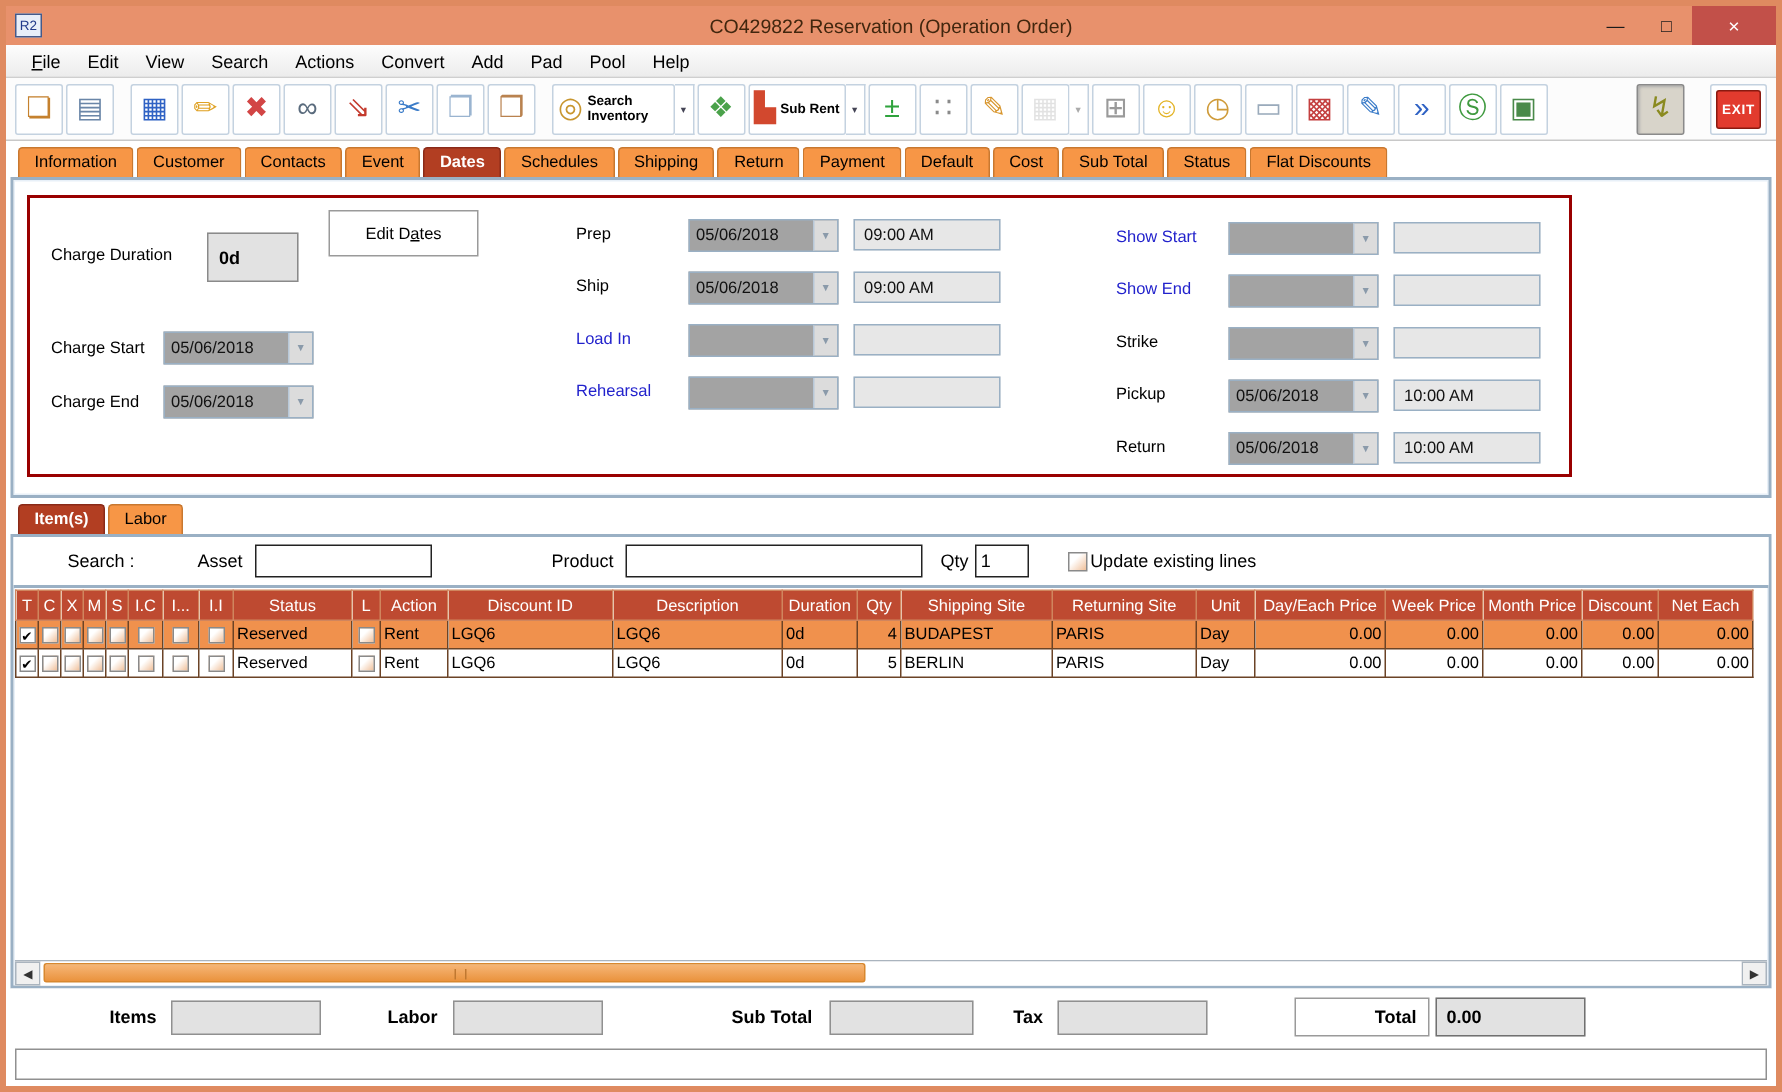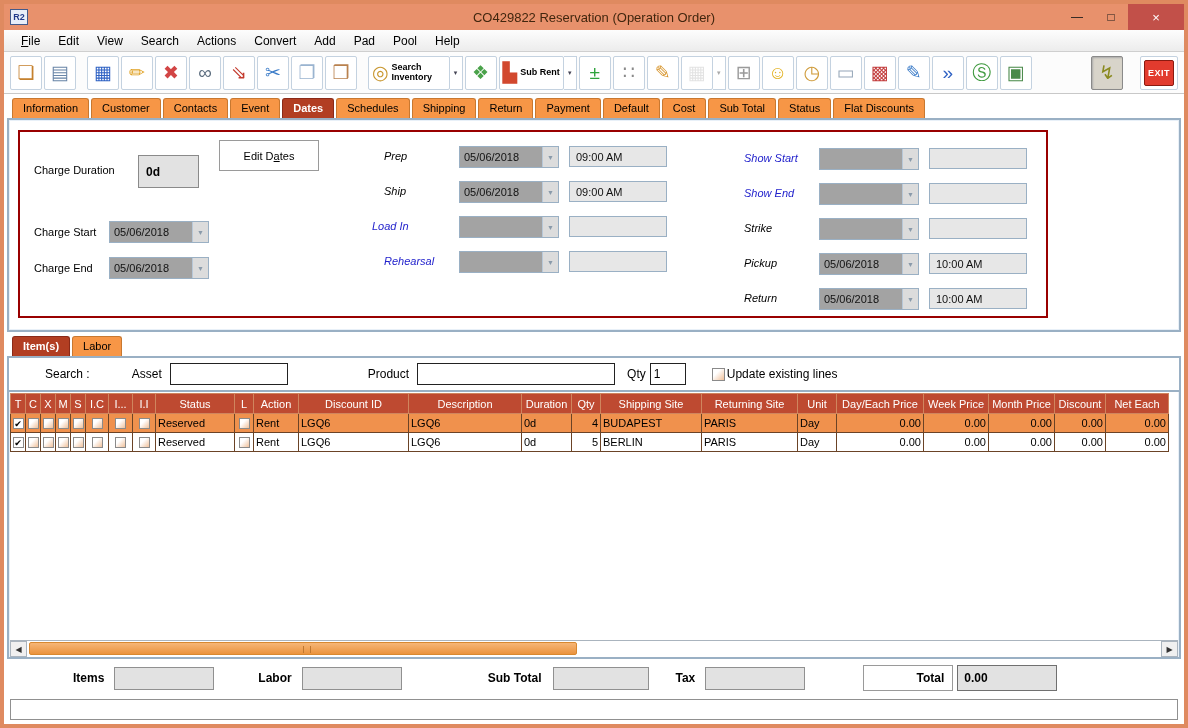--- a/index.html
+++ b/index.html
@@ -1,21 +1,21 @@
 <!DOCTYPE html>
 <html><head>
 <meta charset="utf-8">
 <style>
   html,body{margin:0;padding:0;background:#888;}
   *{box-sizing:border-box;font-family:"Liberation Sans",sans-serif;}
   .window{width:1188px;height:728px;border:4px solid #DF8A60;background:#fff;display:flex;flex-direction:column;position:relative;overflow:hidden;}
 
   
   .titlebar{height:26px;background:#E8916C;display:flex;align-items:center;position:relative;flex:none;}
-  .app-icon{width:18px;height:16px;margin-left:6px;background:#e8eef8;border:1px solid #445a8a;color:#223a8a;font-size:9px;font-weight:bold;text-align:center;line-height:14px;z-index:1;}
+  .app-icon{width:18px;height:16px;margin-left:6px;background:#e8eef8;border:1px solid #445a8a;color:#223a8a;font-size:9px;font-weight:normal;text-align:center;line-height:14px;z-index:1;}
   .tb-title{position:absolute;left:0;right:0;text-align:center;font-size:13px;color:#41260e;}
   .win-controls{margin-left:auto;display:flex;height:100%;z-index:1;}
   .win-btn{width:34px;height:100%;background:transparent;border:none;font-size:12px;color:#1a1a1a;cursor:default;padding:0;}
   .win-btn.close{width:56px;background:#C25049;color:#fff;font-size:13px;}
 
   
   .menubar{height:22px;background:linear-gradient(#fdfdfd,#ececec);border-bottom:1px solid #cfcfcf;display:flex;align-items:center;padding-left:8px;flex:none;}
   .menu-item{font-size:12px;padding:2px 9px;color:#000;}
 
   
@@ -36,21 +36,21 @@
   .tabstrip{display:flex;align-items:flex-end;padding:3px 0 0 8px;background:#fff;height:24px;gap:2px;flex:none;}
   .tab{height:20px;padding:3px 10px 0;background:#F79646;border:1px solid #c87830;border-bottom:none;border-radius:3px 3px 0 0;font-size:11px;color:#000;white-space:nowrap;cursor:default;}
   .tab.active{background:#B23E22;color:#fff;font-weight:bold;border-color:#8a2a18;}
 
   
   .dates-outer{height:214px;margin:0 3px;border:2px solid #9ab0c4;box-shadow:inset 0 0 0 1px #e8f0f8;position:relative;background:#fff;flex:none;}
   .redbox{position:absolute;left:9px;top:10px;width:1030px;height:188px;border:2px solid #990000;}
   .dlabel{position:absolute;font-size:11px;color:#000;white-space:nowrap;}
   .dlink{color:#2222CC;}
   .drow{position:absolute;left:0;width:100%;height:23px;}
-  .drow .dlabel{top:4px;font-style:italic;}
+  .drow .dlabel{top:4px;}
   .combo{position:absolute;display:flex;width:100px;height:22px;border:1px solid #9ab0c4;background:#a3a3a3;}
   .combo-text{flex:1;font-size:11px;padding:4px 0 0 4px;color:#111;overflow:hidden;white-space:nowrap;}
   .combo-arrow{width:16px;border:none;border-left:1px solid #b8c8d8;background:#dcdcdc;font-size:7px;color:#8a9aaa;padding:0;}
   .tfld{position:absolute;width:98px;height:21px;border:1px solid #9ab0c4;background:#e7e7e7;font-size:11px;padding:4px 0 0 6px;color:#111;}
   .cdur-box{position:absolute;left:118px;top:23px;width:61px;height:33px;background:#e2e2e2;border:1px solid #8a8a8a;font-weight:bold;font-size:12px;padding:9px 0 0 7px;color:#000;}
   .edit-dates{position:absolute;left:199px;top:8px;width:100px;height:31px;background:#fff;border:1px solid #9a9a9a;font-size:11px;color:#000;}
 
   
   .itabstrip{padding-left:8px;height:24px;}
   .items-panel{flex:1;margin:0 3px;border:2px solid #9ab0c4;box-shadow:inset 0 0 0 1px #e8f0f8;display:flex;flex-direction:column;min-height:0;background:#fff;}
@@ -304,21 +304,21 @@
         </div>
         <div class="drow" style="top:49px">
           <span class="dlabel" style="left:364px">Ship</span>
           <div class="combo" style="left:439px">
             <span class="combo-text">05/06/2018</span>
             <button class="combo-arrow">▼</button>
           </div>
           <div class="tfld" style="left:549px">09:00 AM</div>
         </div>
         <div class="drow" style="top:84px">
-          <span class="dlabel dlink" style="left:352px">Load In</span>
+          <span class="dlabel dlink" style="left:364px">Load In</span>
           <div class="combo" style="left:439px">
             <span class="combo-text"></span>
             <button class="combo-arrow">▼</button>
           </div>
           <div class="tfld" style="left:549px"></div>
         </div>
         <div class="drow" style="top:119px">
           <span class="dlabel dlink" style="left:364px">Rehearsal</span>
           <div class="combo" style="left:439px">
             <span class="combo-text"></span>

